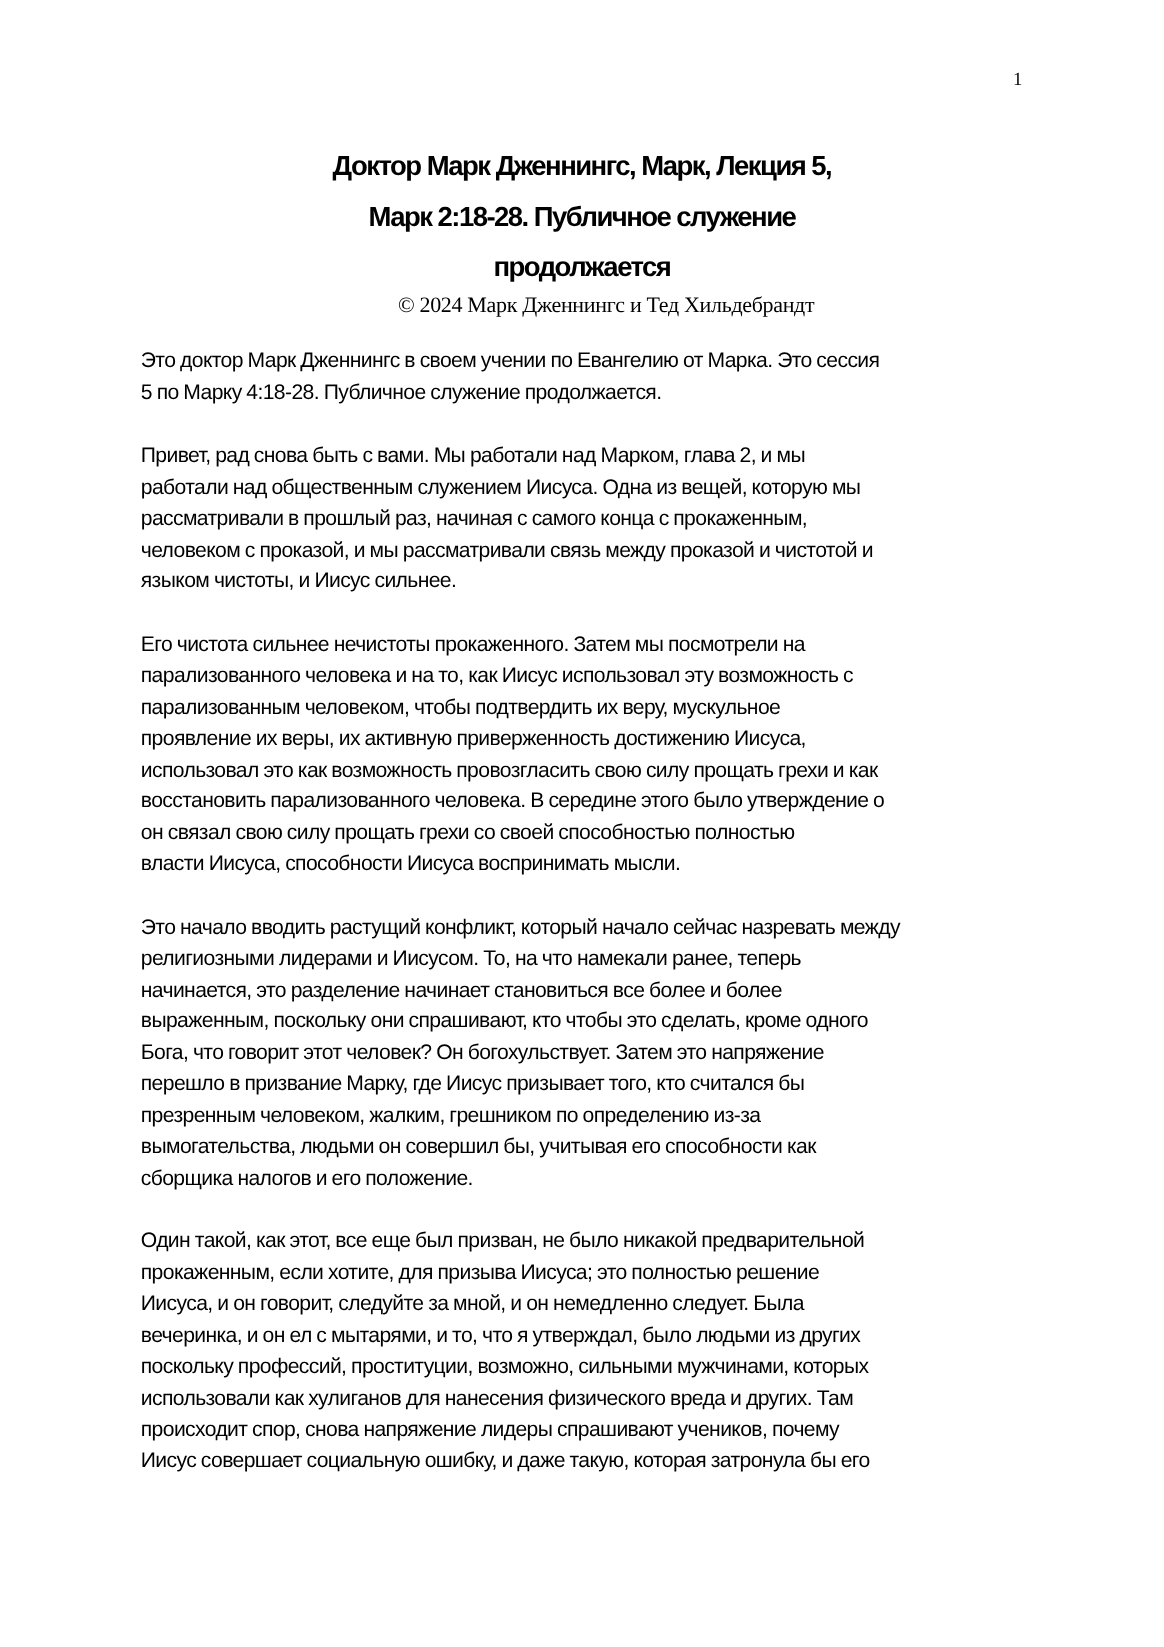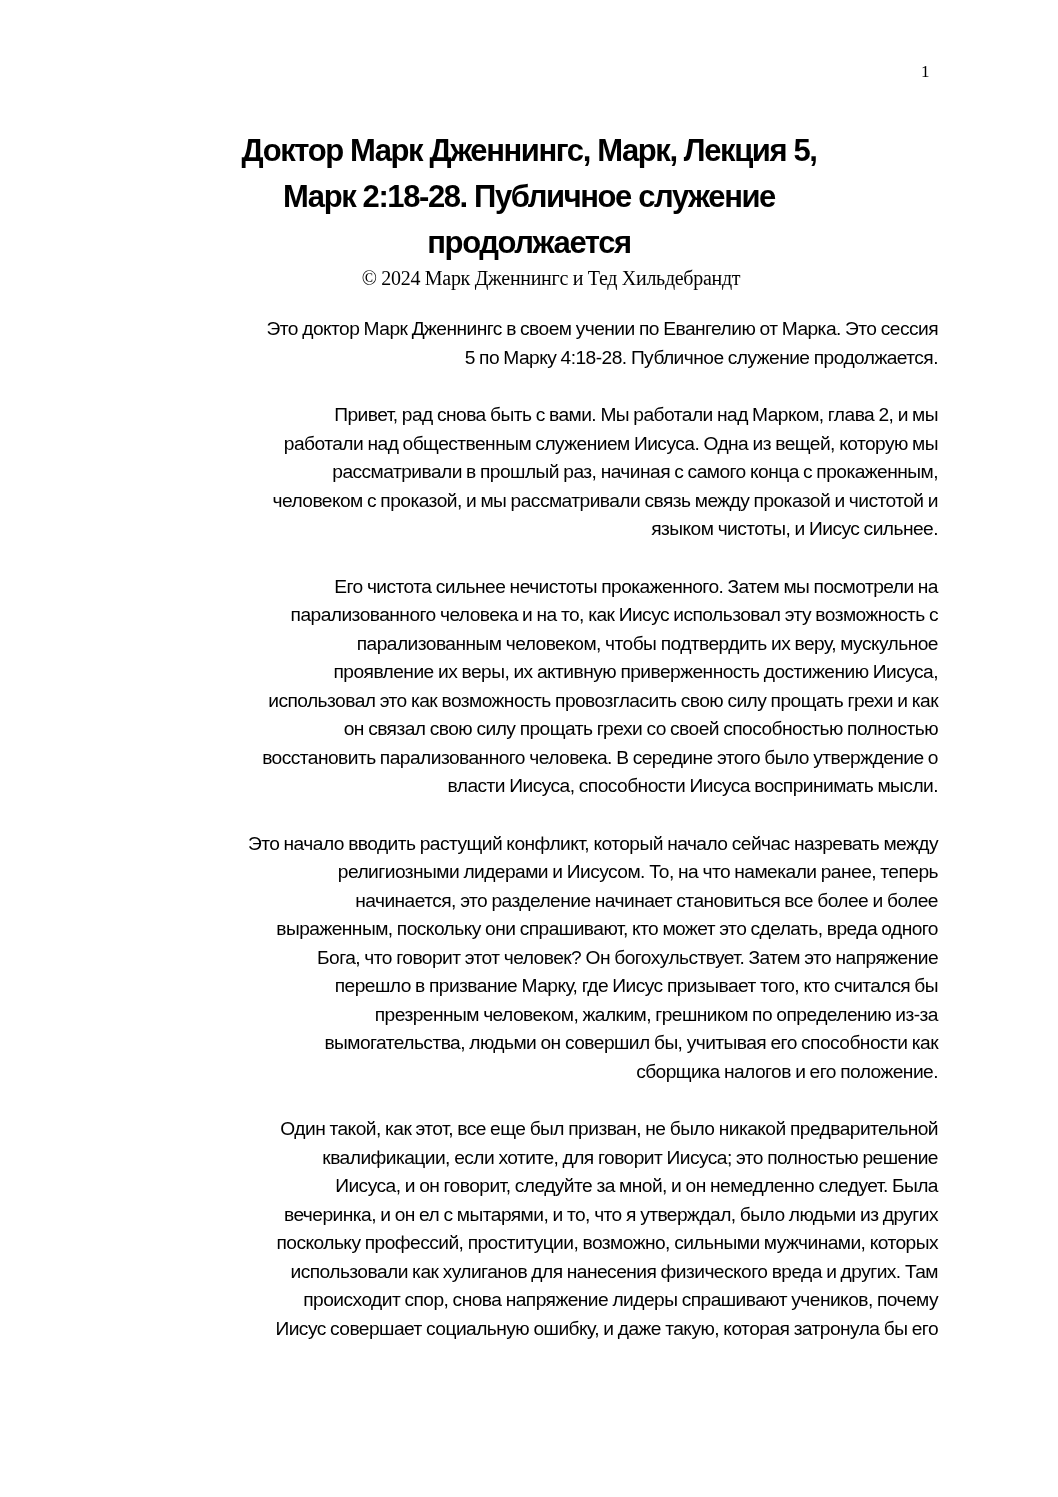--- a/index.html
+++ b/index.html
@@ -24,21 +24,21 @@
     .title-block {
       position: absolute;
       top: 128px;
       left: 0;
       width: 1058px;
       text-align: center;
     }
     .title {
       font-family: "Liberation Sans", sans-serif;
       font-weight: bold;
-      font-size: 31px;
+      font-size: 25px;
       line-height: 46px;
       letter-spacing: -1.4px;
       margin: 0;
     }
     .title .line { display: block; white-space: nowrap; }
     .copyright {
       font-family: "Liberation Serif", serif;
       font-size: 20px;
       line-height: 24px;
       letter-spacing: -0.3px;
@@ -51,21 +51,20 @@
       left: 128px;
       width: 810px;
       font-family: "Liberation Sans", sans-serif;
       font-size: 19.2px;
       line-height: 28.5px;
       letter-spacing: -0.55px;
       word-spacing: -0.5px;
     }
     .para {
       margin: 0 0 29px 0;
-      text-align: right;
     }
     .para .line {
       display: block;
       white-space: nowrap;
     }
   </style>
 </head>
 <body>
 
 <div class="page-number">1</div>
@@ -90,38 +89,38 @@
     <span class="line">рассматривали в прошлый раз, начиная с самого конца с прокаженным,</span>
     <span class="line">человеком с проказой, и мы рассматривали связь между проказой и чистотой и</span>
     <span class="line">языком чистоты, и Иисус сильнее.</span>
   </p>
   <p class="para">
     <span class="line">Его чистота сильнее нечистоты прокаженного. Затем мы посмотрели на</span>
     <span class="line">парализованного человека и на то, как Иисус использовал эту возможность с</span>
     <span class="line">парализованным человеком, чтобы подтвердить их веру, мускульное</span>
     <span class="line">проявление их веры, их активную приверженность достижению Иисуса,</span>
     <span class="line">использовал это как возможность провозгласить свою силу прощать грехи и как</span>
+    <span class="line">восстановить парализованного человека. В середине этого было утверждение о</span>
     <span class="line">он связал свою силу прощать грехи со своей способностью полностью</span>
-    <span class="line">восстановить парализованного человека. В середине этого было утверждение о</span>
     <span class="line">власти Иисуса, способности Иисуса воспринимать мысли.</span>
   </p>
   <p class="para">
     <span class="line">Это начало вводить растущий конфликт, который начало сейчас назревать между</span>
     <span class="line">религиозными лидерами и Иисусом. То, на что намекали ранее, теперь</span>
     <span class="line">начинается, это разделение начинает становиться все более и более</span>
-    <span class="line">выраженным, поскольку они спрашивают, кто может это сделать, вреда одного</span>
+    <span class="line">выраженным, поскольку они спрашивают, кто чтобы это сделать, кроме одного</span>
     <span class="line">Бога, что говорит этот человек? Он богохульствует. Затем это напряжение</span>
     <span class="line">перешло в призвание Марку, где Иисус призывает того, кто считался бы</span>
     <span class="line">презренным человеком, жалким, грешником по определению из-за</span>
     <span class="line">вымогательства, людьми он совершил бы, учитывая его способности как</span>
     <span class="line">сборщика налогов и его положение.</span>
   </p>
   <p class="para">
     <span class="line">Один такой, как этот, все еще был призван, не было никакой предварительной</span>
-    <span class="line">квалификации, если хотите, для говорит Иисуса; это полностью решение</span>
+    <span class="line">прокаженным, если хотите, для призыва Иисуса; это полностью решение</span>
     <span class="line">Иисуса, и он говорит, следуйте за мной, и он немедленно следует. Была</span>
     <span class="line">вечеринка, и он ел с мытарями, и то, что я утверждал, было людьми из других</span>
     <span class="line">поскольку профессий, проституции, возможно, сильными мужчинами, которых</span>
     <span class="line">использовали как хулиганов для нанесения физического вреда и других. Там</span>
     <span class="line">происходит спор, снова напряжение лидеры спрашивают учеников, почему</span>
     <span class="line">Иисус совершает социальную ошибку, и даже такую, которая затронула бы его</span>
   </p>
 </div>
 
 </body></html>

